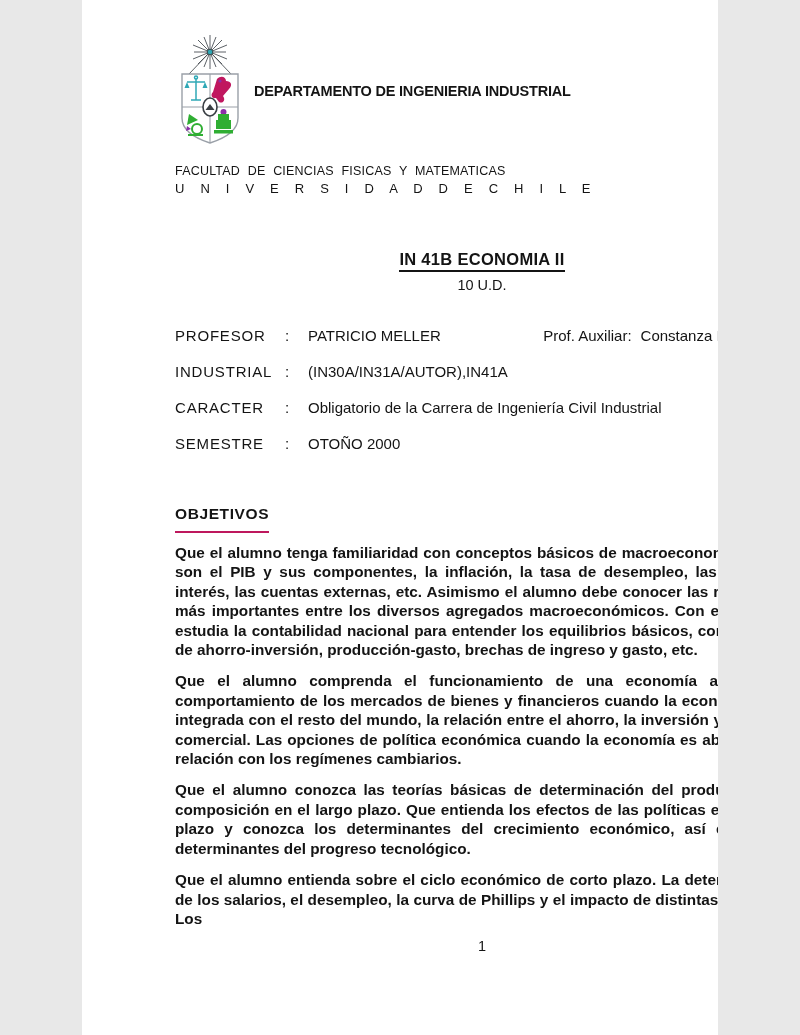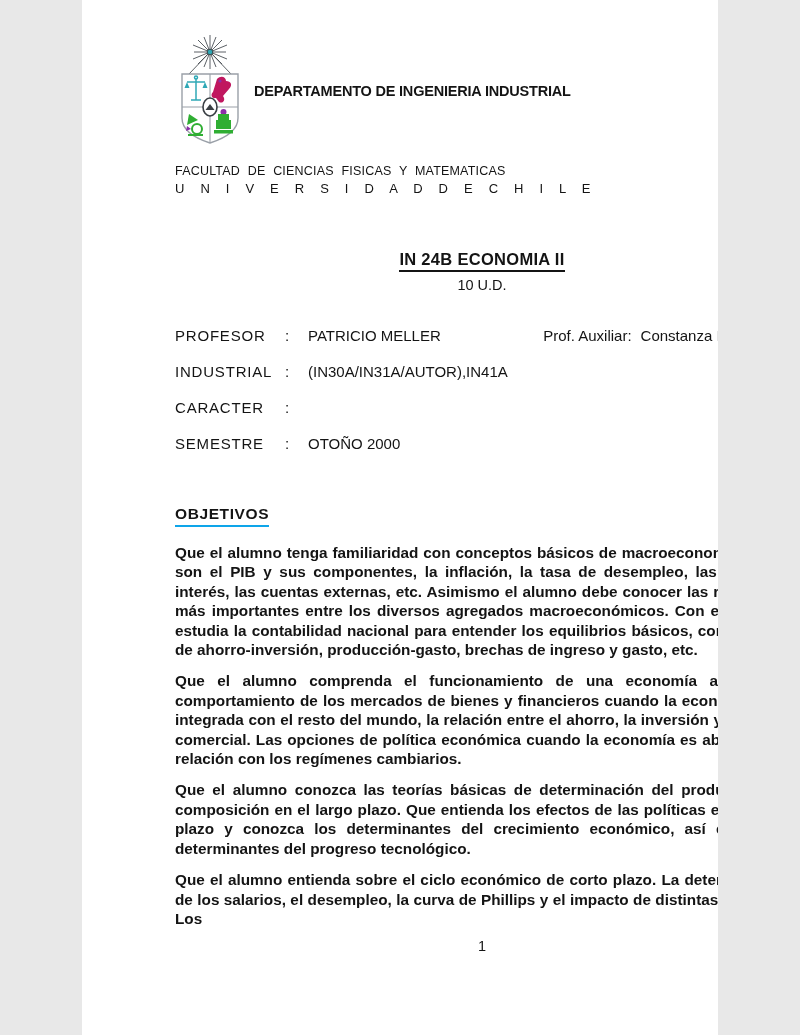--- a/index.html
+++ b/index.html
@@ -44,21 +44,21 @@
   .info-label { width: 110px; flex: none; letter-spacing: 0.8px; }
   .info-colon { flex: none; width: 6px; }
   .info-value { margin-left: 17px; white-space: nowrap; }
   .info-aux { margin-left: auto; white-space: nowrap; }
   .info-aux .aux-label { margin-right: 9px; }
 
   
   .objetivos-heading {
     position: absolute; left: 93px; top: 505px;
     font-size: 15.5px; font-weight: bold; letter-spacing: 0.6px;
-    border-bottom: 2px solid #0ea5e9; padding-bottom: 2px;
+    border-bottom: 2px solid #be185d; padding-bottom: 8px;
   }
   .body-text {
     position: absolute; left: 93px; top: 543px; width: 614px;
     font-size: 15.3px; line-height: 19.4px; text-align: justify;
   }
   .body-text p { margin: 0 0 12px 0; font-weight: bold; }
 
   
   .page-number {
     position: absolute; left: 0; top: 938px; width: 800px;
@@ -125,41 +125,42 @@
   </div>
 
   <div class="dept">DEPARTAMENTO DE INGENIERIA INDUSTRIAL</div>
 
   <div class="fac-block">
     <div class="fac-line">FACULTAD DE CIENCIAS FISICAS Y MATEMATICAS</div>
     <div class="univ-line">U N I V E R S I D A D   D E   C H I L E</div>
   </div>
 
   <div class="title-wrap">
-    <span class="course-title">IN 24B ECONOMIA II</span>
+    <span class="course-title">IN 41B ECONOMIA II</span>
     <div class="credits">10 U.D.</div>
   </div>
 
   <div class="info">
     <div class="info-row">
       <span class="info-label">PROFESOR</span>
       <span class="info-colon">:</span>
       <span class="info-value">PATRICIO MELLER</span>
       <span class="info-aux">
         <span class="aux-label">Prof. Auxiliar:</span><span class="aux-value">Constanza Imperatore</span>
       </span>
     </div>
     <div class="info-row">
       <span class="info-label">INDUSTRIAL</span>
       <span class="info-colon">:</span>
       <span class="info-value">(IN30A/IN31A/AUTOR),IN41A</span>
     </div>
     <div class="info-row">
       <span class="info-label">CARACTER</span>
       <span class="info-colon">:</span>
+      <span class="info-value">Obligatorio de la Carrera de Ingeniería Civil Industrial</span>
     </div>
     <div class="info-row">
       <span class="info-label">SEMESTRE</span>
       <span class="info-colon">:</span>
       <span class="info-value">OTOÑO 2000</span>
     </div>
   </div>
 
   <div class="objetivos-heading">OBJETIVOS</div>
 

